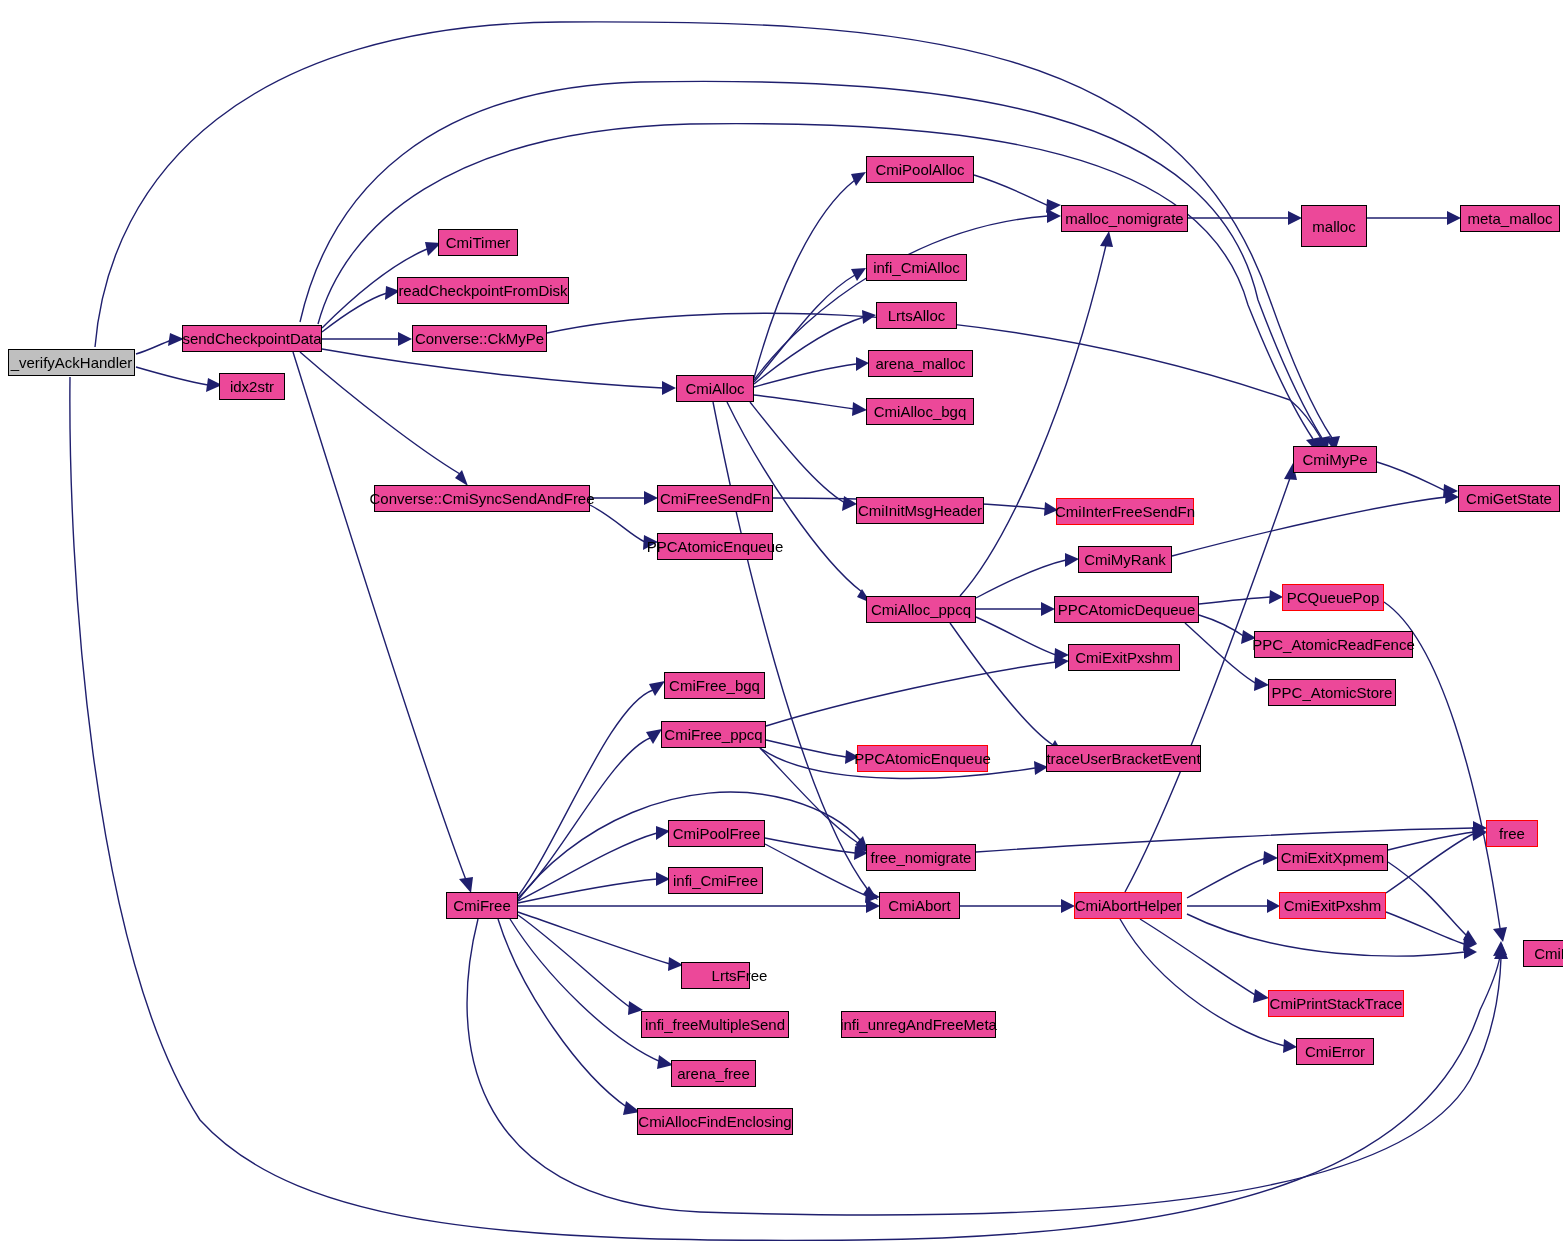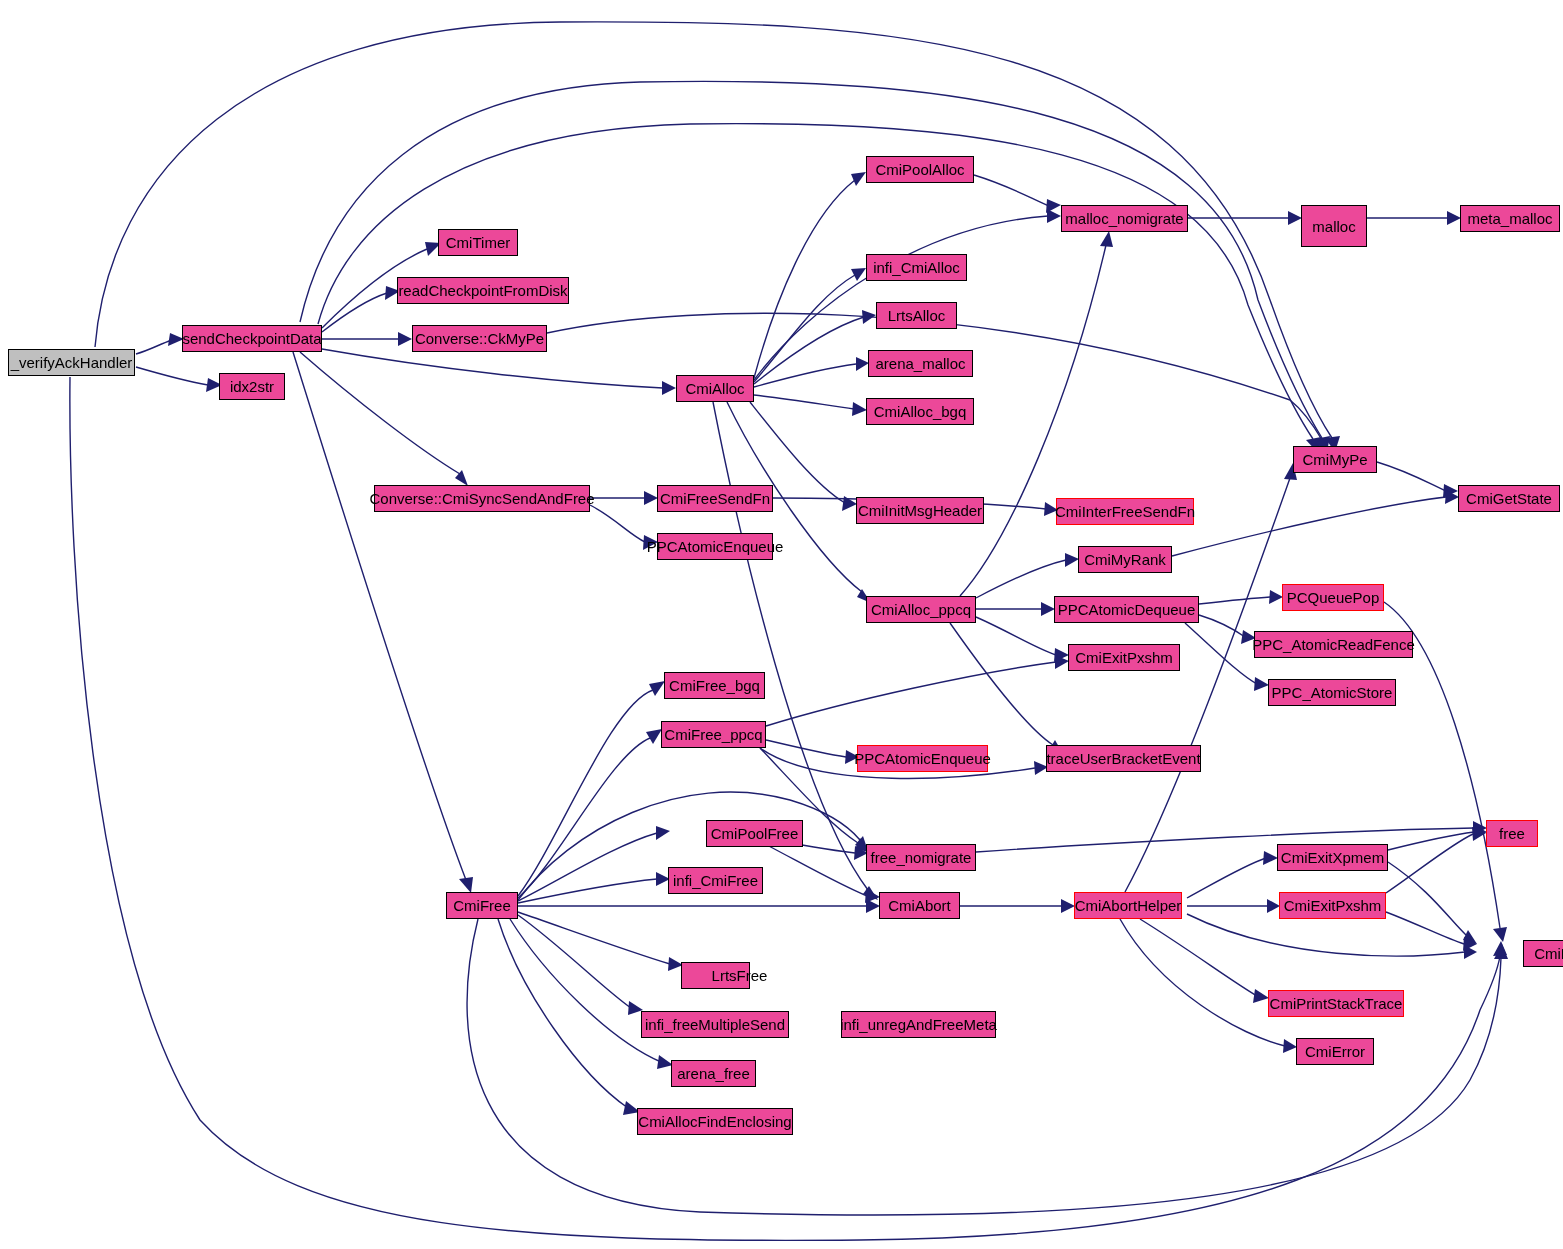--- a/index.html
+++ b/index.html
@@ -321,21 +321,21 @@
       </div>
       <div class="nodebox" style="left: 661px; top: 721px; width: 105px; height: 27px;">
         <span class="nodelabel">CmiFree_ppcq</span>
       </div>
       <div class="nodebox red" style="left: 857px; top: 745px; width: 131px; height: 27px;">
         <span class="nodelabel">PPCAtomicEnqueue</span>
       </div>
       <div class="nodebox" style="left: 1046px; top: 745px; width: 155px; height: 27px;">
         <span class="nodelabel">traceUserBracketEvent</span>
       </div>
-      <div class="nodebox" style="left: 668px; top: 820px; width: 97px; height: 27px; margin-left: 38px;">
+      <div class="nodebox" style="left: 668px; top: 820px; width: 97px; height: 27px;">
         <span class="nodelabel">CmiPoolFree</span>
       </div>
       <div class="nodebox" style="left: 866px; top: 844px; width: 110px; height: 27px;">
         <span class="nodelabel">free_nomigrate</span>
       </div>
       <div class="nodebox" style="left: 668px; top: 867px; width: 95px; height: 27px;">
         <span class="nodelabel">infi_CmiFree</span>
       </div>
       <div class="nodebox" style="left: 446px; top: 892px; width: 72px; height: 27px;">
         <span class="nodelabel">CmiFree</span>

